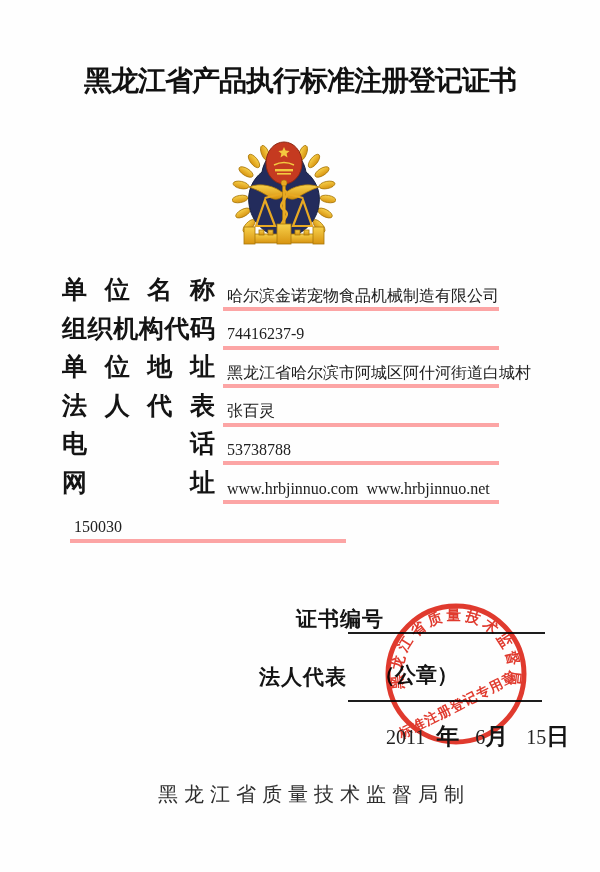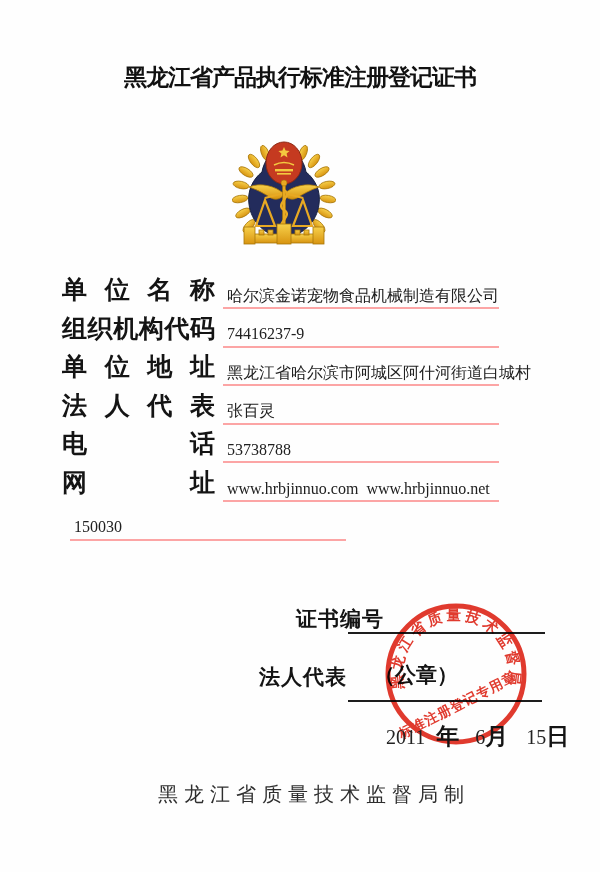--- a/index.html
+++ b/index.html
@@ -3,32 +3,32 @@
 <meta charset="utf-8">
 <style>
   html,body{margin:0;padding:0;background:#888;}
   .page{
     position:relative;width:600px;height:872px;background:#fefefe;
     font-family:"Liberation Serif","DejaVu Serif",serif;color:#1a1a1a;
     overflow:hidden;margin:0 auto;
   }
   .title{
     position:absolute;top:62px;left:0;width:100%;text-align:center;
-    font-size:23px;font-weight:900;letter-spacing:-1px;color:#111;margin:0;
+    font-size:28px;font-weight:900;letter-spacing:-1px;color:#111;margin:0;
   }
   .emblem{position:absolute;left:232px;top:138px;width:104px;height:118px;}
   
   .form{position:absolute;left:62px;top:277px;width:476px;}
   .frow{display:flex;height:38.6px;}
   .flabel{
     width:153px;flex:0 0 153px;font-size:25px;font-weight:bold;line-height:1;
     text-align:justify;text-align-last:justify;padding-bottom:5px;color:#141414;
   }
   .fline{
-    flex:0 0 276px;width:276px;margin-left:8px;border-bottom:2px solid #fca5a5;
+    flex:0 0 276px;width:276px;margin-left:8px;border-bottom:4px solid #fca5a5;
     display:flex;align-items:flex-end;height:30px;
   }
   .fvalue{
     font-size:16px;line-height:1.15;white-space:pre;padding:0 0 2px 4px;color:#202020;
   }
   
   .blabel{position:absolute;font-size:21px;font-weight:bold;letter-spacing:1px;color:#141414;}
   .cert-no-label{left:264px;top:605px;margin-left:32px;}
   .issuer-label{left:259px;top:663px;}
   .uline{position:absolute;border-bottom:2px solid #1d1d1d;height:0;}

